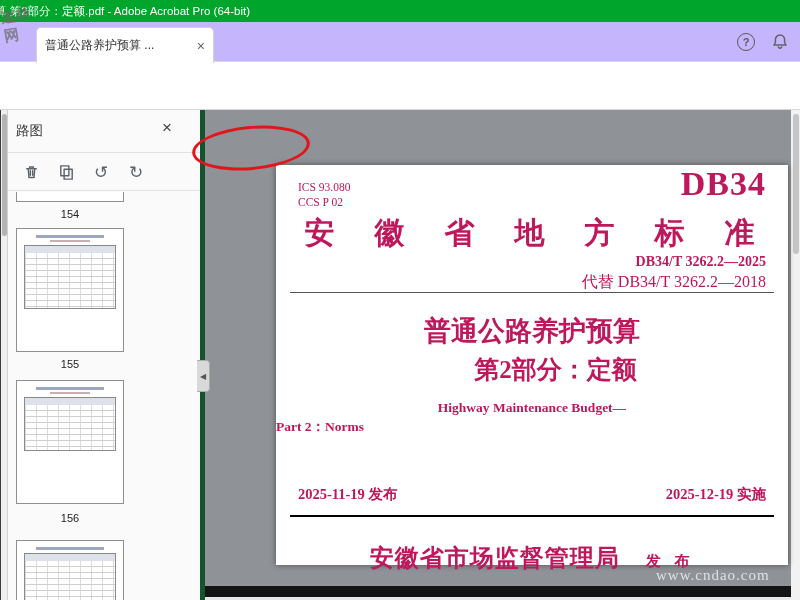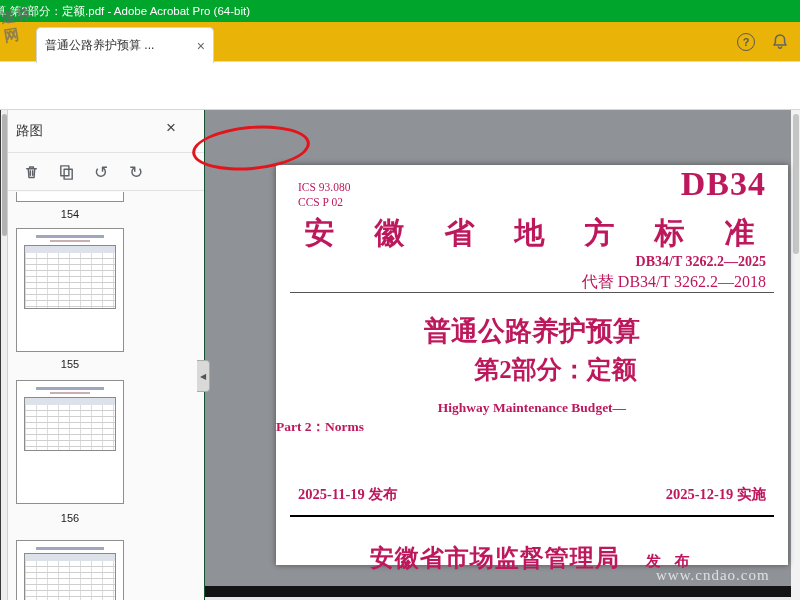--- a/index.html
+++ b/index.html
@@ -8,21 +8,21 @@
 
   
   .titlebar { position:absolute; left:0; top:0; width:800px; height:22px; background:#00a62c; color:#fff; font-size:11.5px; line-height:22px; white-space:nowrap; overflow:hidden; }
   .titlebar span { position:absolute; left:-5px; top:0; }
 
   
   .wm-corner { position:absolute; left:2px; top:4px; width:44px; font-size:15px; font-weight:bold; color:rgba(105,105,105,.72); transform:rotate(-10deg); z-index:40; line-height:19px; pointer-events:none; }
   .wm-page { position:absolute; left:656px; top:567px; font-size:15px; color:rgba(236,238,240,.85); letter-spacing:1px; z-index:30; pointer-events:none;font-family:Liberation Serif, serif; }
 
   
-  .tabbar { position:absolute; left:0; top:22px; width:800px; height:40px; background:#eab308; border-bottom:1px solid #d9d9d9; }
+  .tabbar { position:absolute; left:0; top:22px; width:800px; height:40px; background:#c4b5fd; border-bottom:1px solid #d9d9d9; }
   .tab { position:absolute; left:36px; top:5px; width:178px; height:36px; background:#fff; border:1px solid #d2d2d2; border-bottom:none; border-radius:5px 5px 0 0; display:flex; align-items:center; padding:0 8px; z-index:2; }
   .tab-label { font-size:12px; color:#333; white-space:nowrap; overflow:hidden; flex:1; }
   .tab-close { font-size:14px; color:#666; margin-left:6px; cursor:pointer; }
   .help-btn { position:absolute; left:737px; top:11px; width:18px; height:18px; border:1.6px solid #595959; border-radius:50%; color:#595959; font-size:11px; font-weight:bold; display:flex; align-items:center; justify-content:center; }
   .bell-btn { position:absolute; left:770px; top:10px; width:20px; height:20px; }
 
   
   .toolbar { position:absolute; left:0; top:62px; width:800px; height:48px; background:#fff; border-bottom:1px solid #d7d7d7; }
   .tbtn { position:absolute; top:73px; width:26px; height:26px; display:flex; align-items:center; justify-content:center; border-radius:4px; }
   .tbtn svg { stroke:#5f6368; fill:none; stroke-width:1.6; stroke-linecap:round; stroke-linejoin:round; }
@@ -32,21 +32,21 @@
   .zoom-dd { position:absolute; left:487px; top:75px; width:76px; height:23px; display:flex; align-items:center; gap:8px; padding:0 6px; font-size:12px; color:#333; border-radius:3px; }
   .zoom-caret { font-size:9px; color:#555; }
   .dots { position:absolute; left:682px; top:73px; width:30px; height:26px; font-size:16px; font-weight:bold; letter-spacing:1px; color:#5f6368; display:flex; align-items:center; justify-content:center; }
   .red-ellipse { position:absolute; left:192px; top:64px; width:118px; height:44px; border:3px solid #e3151c; border-radius:50%; transform:rotate(-5deg); z-index:5; pointer-events:none; }
 
   
   .lscroll { position:absolute; left:0; top:110px; width:8px; height:490px; background:#efefef; border-right:1px solid #d0d0d0; border-left:1px solid #3a3a3a; }
   .lscroll-thumb { position:absolute; left:1px; top:4px; width:5px; height:122px; background:#b3b3b3; border-radius:3px; }
 
   
-  .sidebar { position:absolute; left:8px; top:110px; width:197px; height:490px; background:#fafafa; border-right:1px solid #14532d; }
+  .sidebar { position:absolute; left:8px; top:110px; width:197px; height:490px; background:#fafafa; border-right:5px solid #14532d; }
   .panel-title { position:absolute; left:8px; top:12px; font-size:13.5px; color:#333; }
   .panel-close { position:absolute; right:28px; top:8px; font-size:17px; color:#444; cursor:pointer; }
   .sb-div1 { position:absolute; left:0; top:42px; width:100%; border-top:1px solid #e2e2e2; }
   .sb-tools { position:absolute; left:0; top:43px; width:100%; height:37px; }
   .sbtn { position:absolute; top:6px; width:26px; height:26px; display:flex; align-items:center; justify-content:center; color:#5f6368; font-size:17px; }
   .sbtn svg { stroke:#5f6368; fill:none; stroke-width:1.5; stroke-linecap:round; stroke-linejoin:round; }
   .sb-div2 { position:absolute; left:0; top:80px; width:100%; border-top:1px solid #e2e2e2; }
   .thumbs { position:absolute; left:0; top:82px; width:100%; height:408px; overflow:hidden; }
   .thumb { position:absolute; left:8px; width:108px; height:124px; background:#fff; border:1px solid #8f8f8f; }
   .thumb .cap { margin:6px auto 2px; width:64%; height:3px; background:#9fa6c0; }

